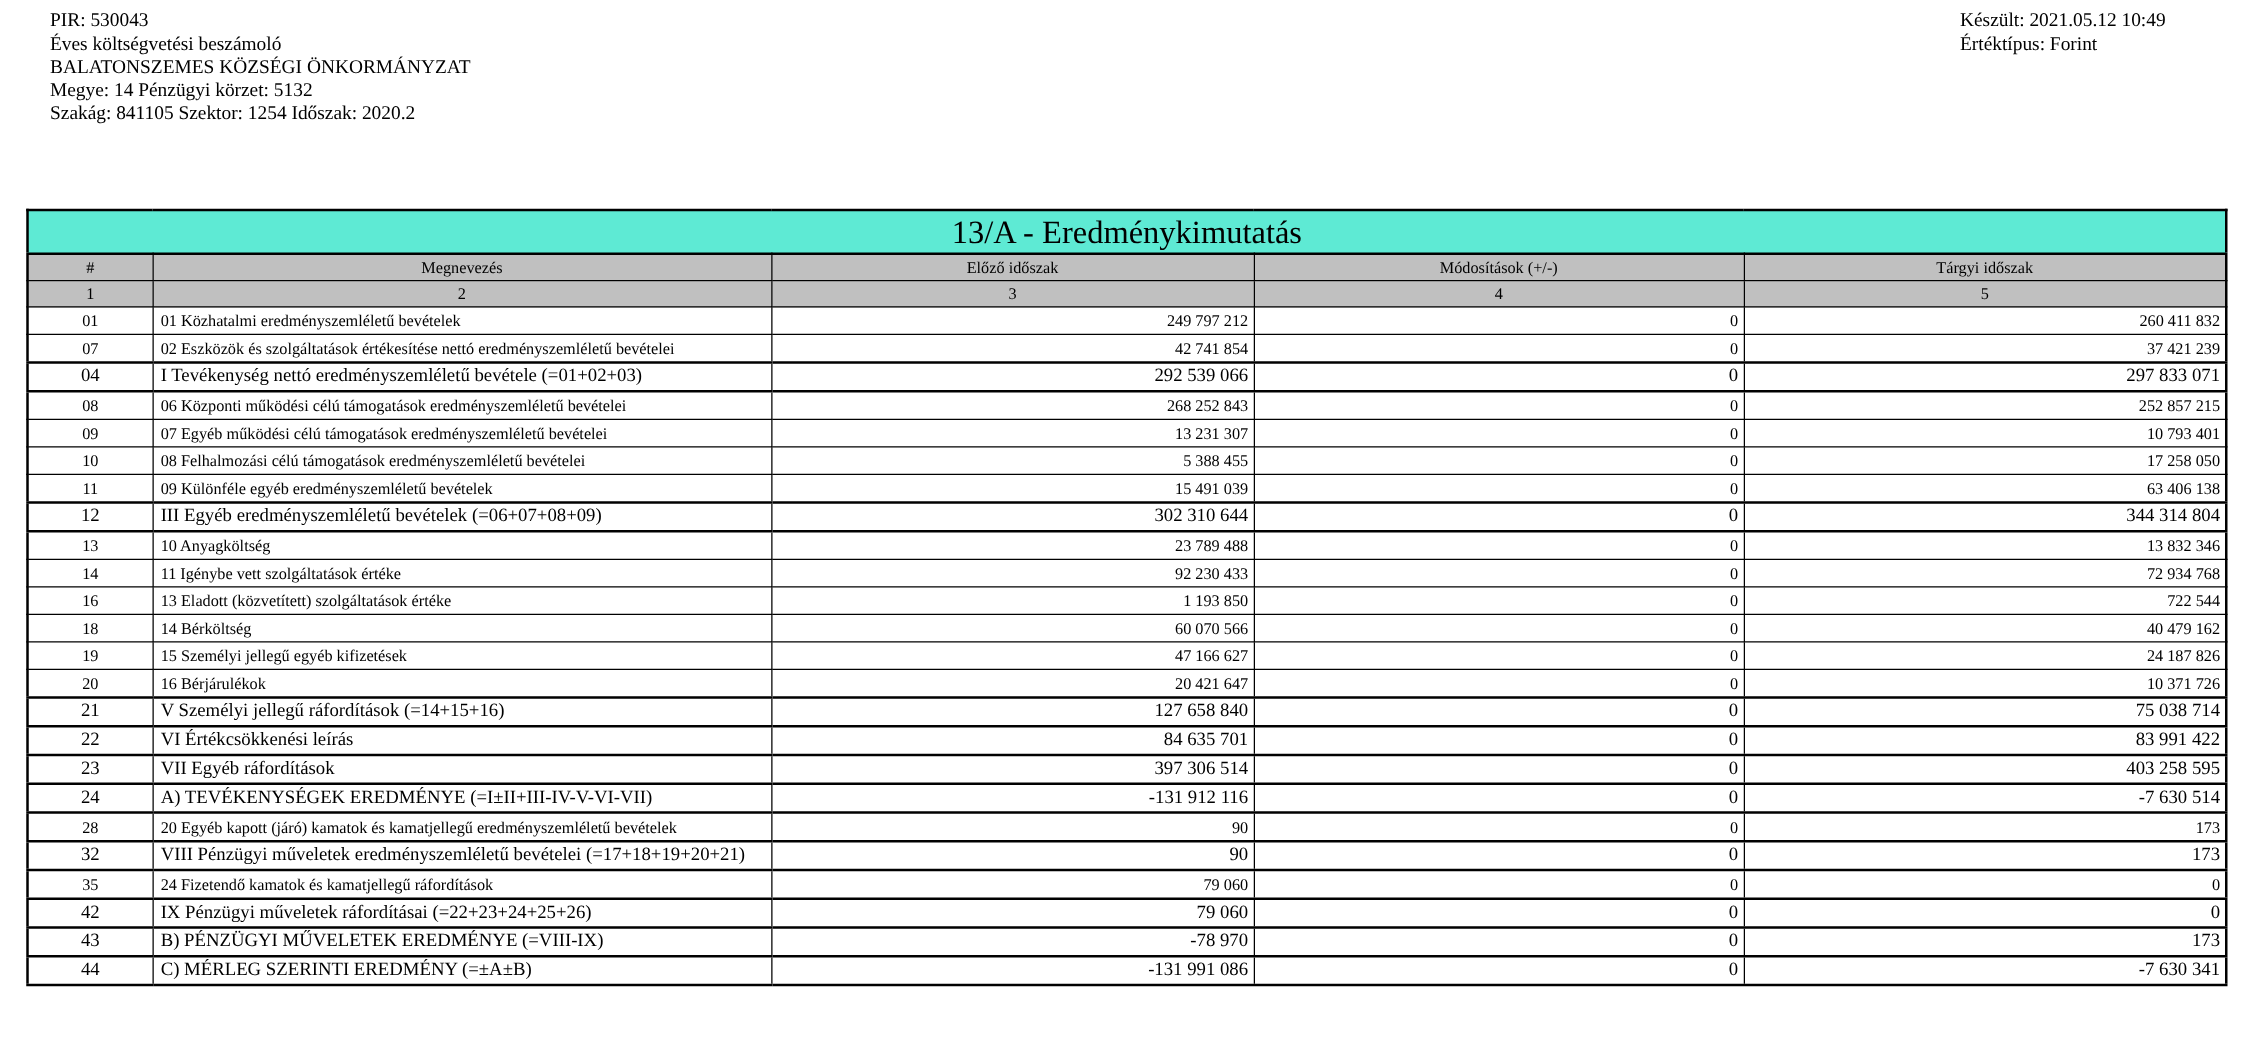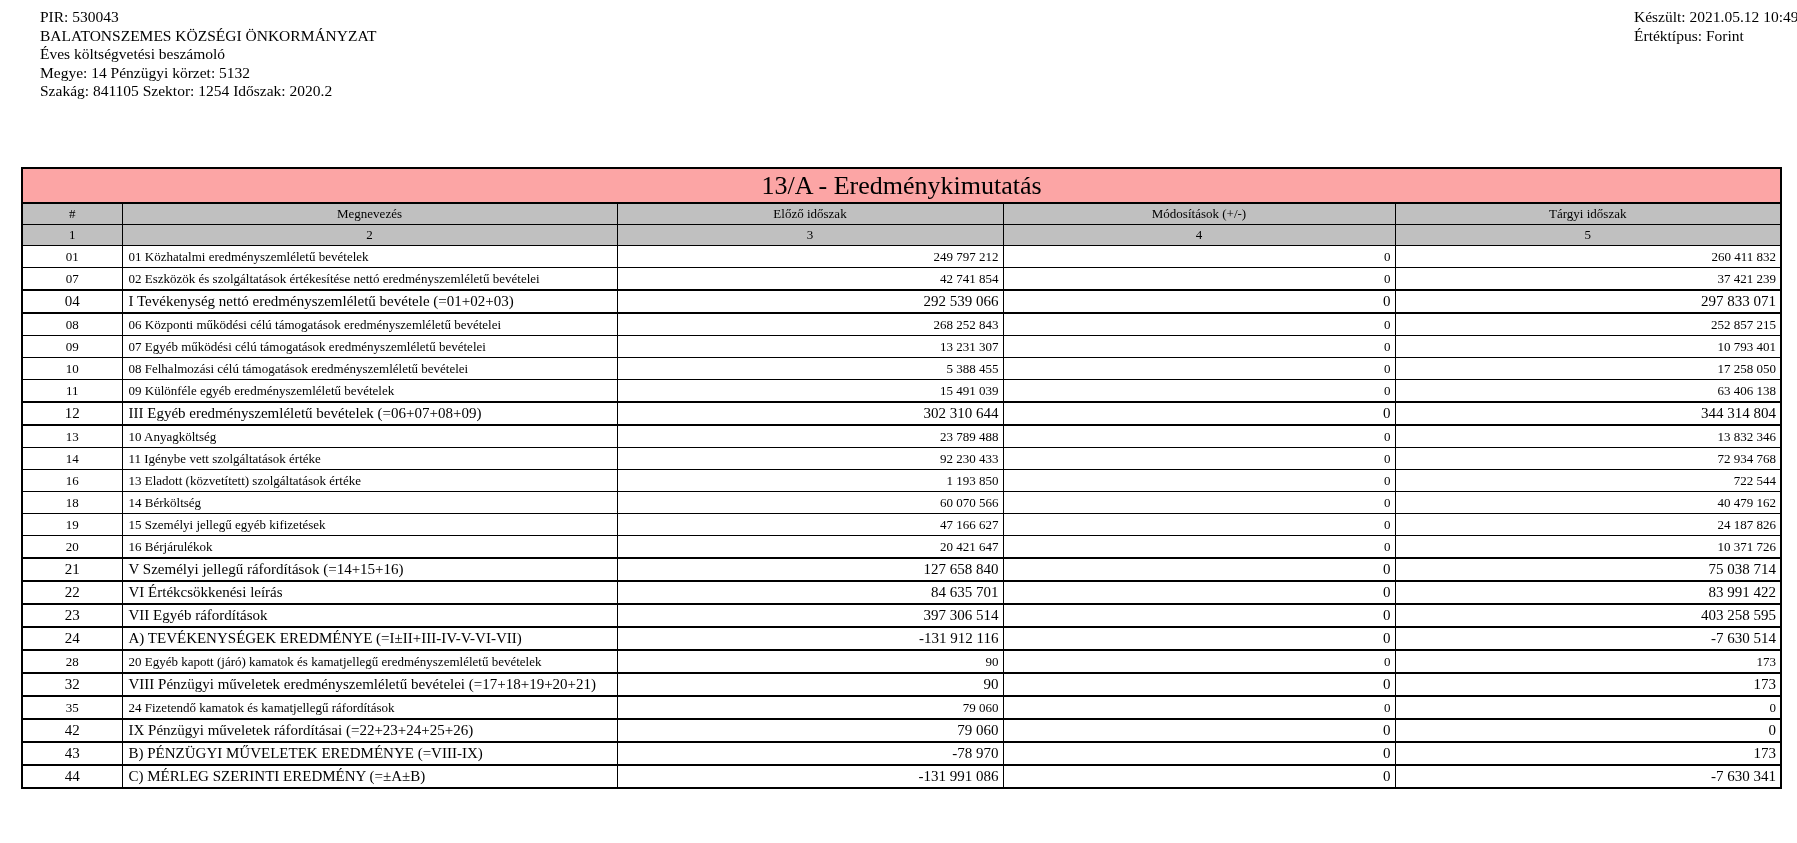--- a/index.html
+++ b/index.html
@@ -16,42 +16,42 @@
   .meta-left {
     position: absolute;
     left: 40px;
     top: 8px;
     font-size: 15.5px;
     line-height: 18.6px;
     white-space: nowrap;
   }
   .meta-right {
     position: absolute;
-    left: 1634px;
+    left: 1568px;
     top: 8px;
     font-size: 15.5px;
     line-height: 18.6px;
     white-space: nowrap;
   }
   table.report {
     position: absolute;
     left: 21px;
     top: 167px;
     width: 1759px;
     border-collapse: collapse;
     table-layout: fixed;
   }
   table.report, table.report th, table.report td {
     border: 1px solid #000000;
   }
   table.report {
     border: 2px solid #000000;
   }
   tr.title-row td {
-    background: #fca5a5;
+    background: #5eead4;
     height: 31px;
     text-align: center;
     font-size: 26px;
     font-weight: normal;
     border-bottom: 2px solid #000000;
   }
   tr.header-row th {
     background: #c0c0c0;
     height: 20px;
     text-align: center;
@@ -84,22 +84,22 @@
   }
   td.num  { text-align: center; }
   td.name { text-align: left;  padding-left: 6px !important; }
   td.prev, td.mod, td.curr { text-align: right; padding-right: 4px !important; }
 </style>
 </head>
 <body>
 
 <div class="meta-left">
   <div>PIR: 530043</div>
+  <div>Éves költségvetési beszámoló</div>
   <div>BALATONSZEMES KÖZSÉGI ÖNKORMÁNYZAT</div>
-  <div>Éves költségvetési beszámoló</div>
   <div>Megye: 14 Pénzügyi körzet: 5132</div>
   <div>Szakág: 841105 Szektor: 1254 Időszak: 2020.2</div>
 </div>
 
 <div class="meta-right">
   <div>Készült: 2021.05.12 10:49</div>
   <div>Értéktípus: Forint</div>
 </div>
 
 <table class="report">

